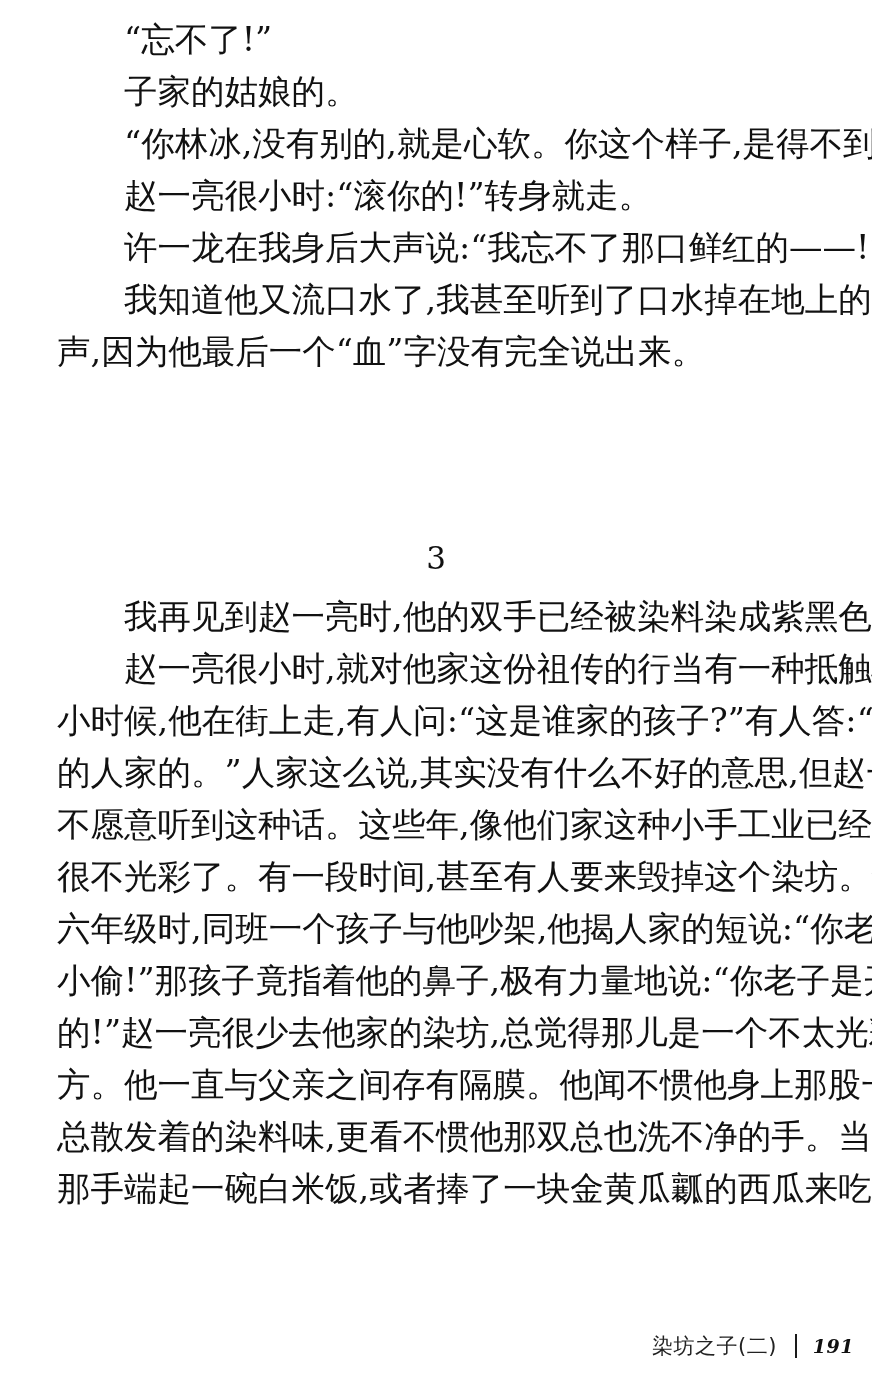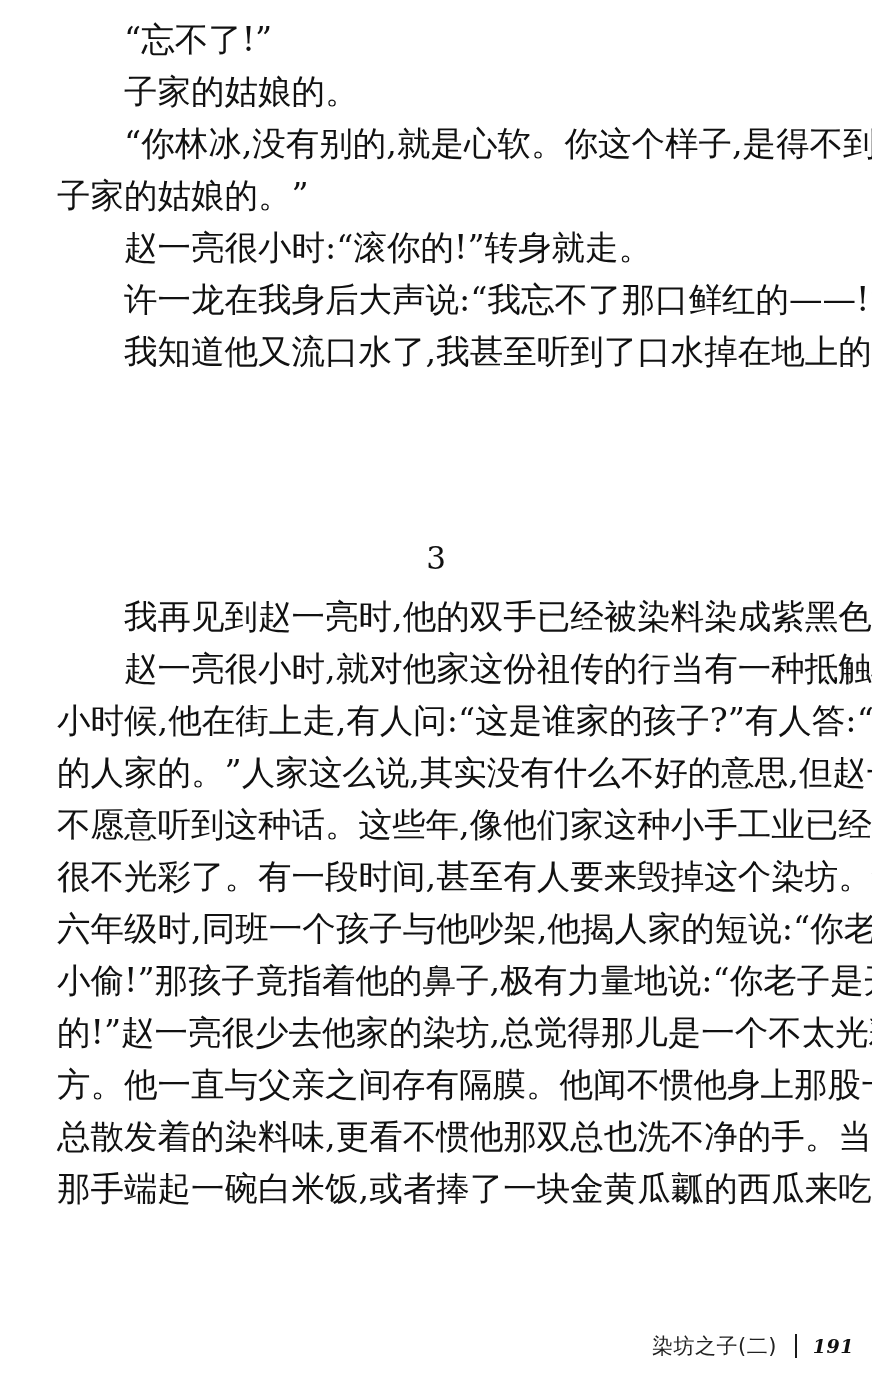--- a/index.html
+++ b/index.html
@@ -132,21 +132,20 @@
         <span>这</span>
         <span>个</span>
         <span>样</span>
         <span>子</span>
         <span>,</span>
         <span>是</span>
         <span>得</span>
         <span>不</span>
         <span>到</span>
       </div>
-      <div class="line">子家的姑娘的。”</div>
       <div class="line indent">赵一亮很小时:“滚你的!”转身就走。</div>
       <div class="line indent">许一龙在我身后大声说:“我忘不了那口鲜红的——!”</div>
       <div class="line indent just">
         <span>我</span>
         <span>知</span>
         <span>道</span>
         <span>他</span>
         <span>又</span>
         <span>流</span>
         <span>口</span>
@@ -161,20 +160,21 @@
         <span>了</span>
         <span>口</span>
         <span>水</span>
         <span>掉</span>
         <span>在</span>
         <span>地</span>
         <span>上</span>
         <span>的</span>
         <span>“</span>
       </div>
+      <div class="line">声,因为他最后一个“血”字没有完全说出来。</div>
       <div style="height: 213px;"></div>
       <div class="line indent">我再见到赵一亮时,他的双手已经被染料染成紫黑色的了。</div>
       <div class="line indent">赵一亮很小时,就对他家这份祖传的行当有一种抵触心理。</div>
       <div class="line just">
         <span>小</span>
         <span>时</span>
         <span>候</span>
         <span>,</span>
         <span>他</span>
         <span>在</span>

